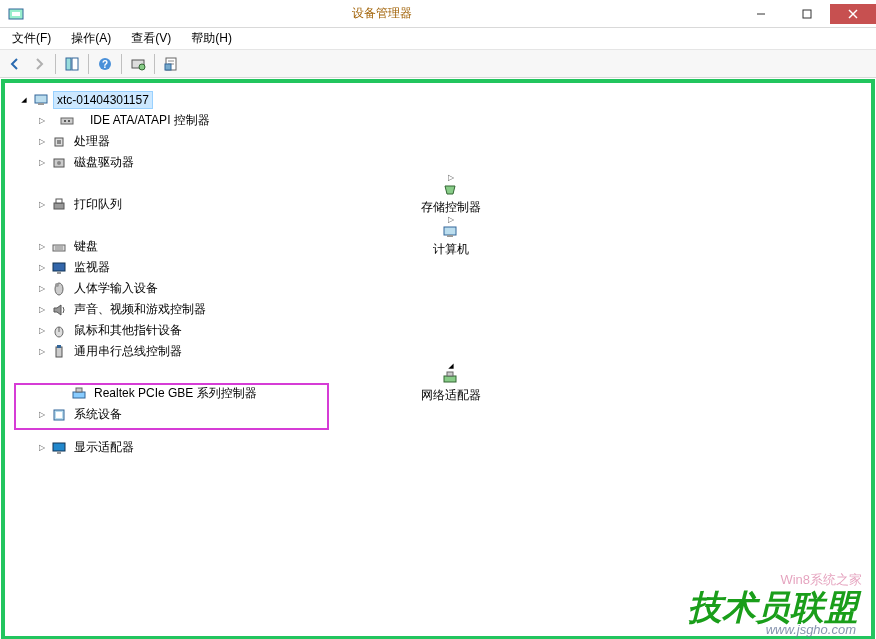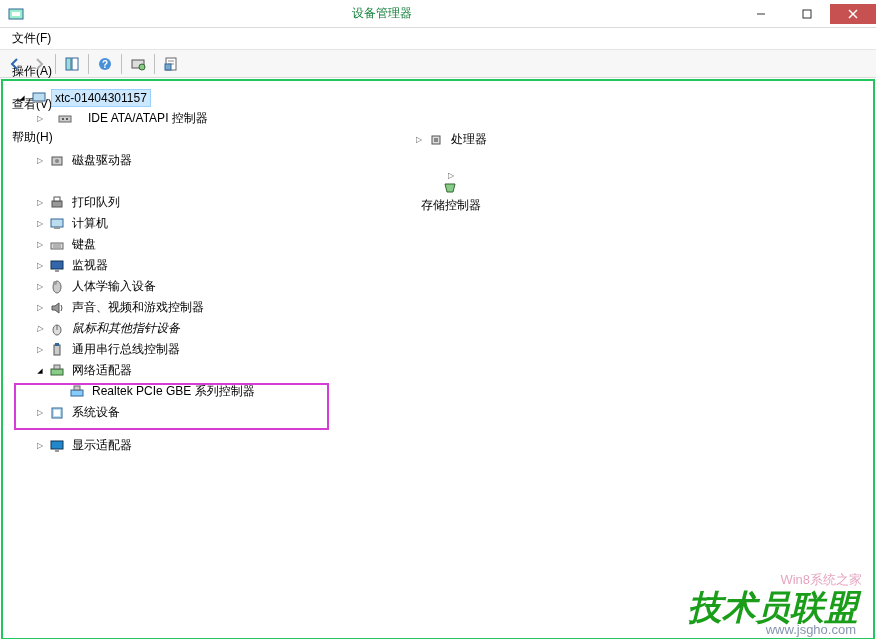--- a/index.html
+++ b/index.html
@@ -1,52 +1,52 @@
 <!DOCTYPE html>
 <html><head>
   <meta charset="utf-8">
   <style>
     * { margin: 0; padding: 0; box-sizing: border-box; font-family: "Microsoft YaHei", "Segoe UI", Tahoma, sans-serif; }
     body { width: 876px; height: 639px; background: #fff; position: relative; overflow: hidden; }
     
     
     .titlebar { height: 28px; background: #fff; display: flex; align-items: center; border-bottom: 1px solid #d9d9d9; }
     .titlebar-icon { width: 20px; height: 20px; margin-left: 6px; display: flex; align-items: center; justify-content: center; }
-    .titlebar-title { flex: 1; text-align: center; font-size: 12px; color: #15803d; }
+    .titlebar-title { flex: 1; text-align: center; font-size: 12px; color: #a16207; }
     .window-controls { display: flex; }
     .win-btn { width: 46px; height: 20px; display: flex; align-items: center; justify-content: center; font-size: 10px; color: #333; }
     .win-btn.close { background: #c75050; color: #fff; width: 46px; height: 20px; }
     .win-btn.close svg { stroke: #fff; }
     
     
-    .menubar { height: 22px; display: flex; align-items: flex-start; padding: 0 8px; gap: 12px; font-size: 12px; border-bottom: 1px solid #e5e5e5; flex-direction: column; }
+    .menubar { height: 22px; display: flex; align-items: center; padding: 0 8px; gap: 12px; font-size: 12px; border-bottom: 1px solid #e5e5e5; }
     .menu-item { cursor: default; padding: 2px 4px; }
     
     
     .toolbar { height: 28px; display: flex; align-items: center; padding: 0 4px; gap: 2px; border-bottom: 1px solid #d9d9d9; background: #f7f7f7; }
     .tool-btn { width: 22px; height: 22px; display: flex; align-items: center; justify-content: center; border: 1px solid transparent; }
     .tool-sep { width: 1px; height: 20px; background: #c0c0c0; margin: 0 3px; }
     
     
-    .content { padding: 6px 4px; overflow: auto; height: calc(100% - 78px); background: #fff; border: 2px solid #22c55e; margin: 1px; }
+    .content { padding: 6px 4px; overflow: auto; height: calc(100% - 78px); background: #fff; border: 4px solid #22c55e; margin: 1px; }
     .tree-root { font-size: 12px; }
     .tree-row { display: flex; align-items: center; height: 21px; padding-left: 8px; white-space: nowrap; }
     .expander { width: 14px; height: 14px; display: flex; align-items: center; justify-content: center; font-size: 9px; color: #666; cursor: pointer; }
     .expander.collapsed::before { content: "▷"; font-size: 8px; }
     .expander.expanded::before { content: "◢"; font-size: 7px; color: #000; }
     .expander.none { visibility: hidden; }
     .node-icon { width: 16px; height: 16px; margin: 0 4px 0 2px; display: flex; align-items: center; justify-content: center; }
     .node-label { padding: 1px 3px; }
     
     
     .highlight-box { position: absolute; border: 2px solid #d63cd6; pointer-events: none; }
     
     
     .watermark1 { position: absolute; right: 18px; bottom: 8px; font-size: 34px; font-weight: bold; font-style: italic; color: #1a9e1a; text-shadow: 1px 1px 0 #fff; font-family: "SimHei", sans-serif; }
-    .watermark2 { position: absolute; right: 20px; bottom: 2px; font-size: 13px; color: #697a9b; opacity: 0.8; }
+    .watermark2 { position: absolute; right: 20px; bottom: 2px; font-size: 13px; color: #697a9b; opacity: 0.8; font-style: italic; }
     .watermark3 { position: absolute; right: 14px; bottom: 50px; font-size: 13px; color: #be185d; opacity: 0.4; }
     
     
     svg { display: block; }
   </style>
 </head>
 <body>
 
 <div class="titlebar">
   <div class="titlebar-icon">
@@ -145,21 +145,21 @@
           <span class="expander collapsed"></span>
           <span class="node-icon">
             <svg width="16" height="16">
               <rect x="2" y="5" width="12" height="6" fill="#ccc" stroke="#666"></rect>
               <circle cx="6" cy="8" r="1" fill="#333"></circle>
               <circle cx="10" cy="8" r="1" fill="#333"></circle>
             </svg>
           </span>
           <span class="node-label">IDE ATA/ATAPI 控制器</span>
         </div>
-        <div class="tree-row" style="padding-left: 26px; justify-content: center;">
+        <div class="tree-row" style="padding-left: 26px;">
           <span class="expander collapsed"></span>
           <span class="node-icon">
             <svg width="16" height="16">
               <rect x="4" y="4" width="8" height="8" fill="#ddd" stroke="#555"></rect>
               <rect x="6" y="6" width="4" height="4" fill="#888"></rect>
             </svg>
           </span>
           <span class="node-label">处理器</span>
         </div>
         <div class="tree-row" style="padding-left: 26px;">
@@ -184,21 +184,21 @@
         <div class="tree-row" style="padding-left: 26px;">
           <span class="expander collapsed"></span>
           <span class="node-icon">
             <svg width="16" height="16">
               <rect x="3" y="6" width="10" height="6" fill="#999" stroke="#555"></rect>
               <rect x="5" y="2" width="6" height="4" fill="#fff" stroke="#555"></rect>
             </svg>
           </span>
           <span class="node-label">打印队列</span>
         </div>
-        <div class="tree-row" style="padding-left: 26px;">
+        <div class="tree-row" style="padding-left: 26px; flex-direction: column;">
           <span class="expander collapsed"></span>
           <span class="node-icon">
             <svg width="16" height="16">
               <rect x="2" y="3" width="12" height="8" fill="#bde" stroke="#369"></rect>
               <rect x="5" y="11" width="6" height="2" fill="#999"></rect>
             </svg>
           </span>
           <span class="node-label">计算机</span>
         </div>
         <div class="tree-row" style="padding-left: 26px;">
@@ -235,21 +235,21 @@
         <div class="tree-row" style="padding-left: 26px;">
           <span class="expander collapsed"></span>
           <span class="node-icon">
             <svg width="16" height="16">
               <path d="M3 6 L6 6 L10 3 L10 13 L6 10 L3 10 Z" fill="#999" stroke="#555"></path>
               <path d="M12 5 Q14 8 12 11" fill="none" stroke="#555"></path>
             </svg>
           </span>
           <span class="node-label">声音、视频和游戏控制器</span>
         </div>
-        <div class="tree-row" style="padding-left: 26px; font-style: italic;">
+        <div class="tree-row" style="padding-left: 26px;">
           <span class="expander collapsed"></span>
           <span class="node-icon">
             <svg width="16" height="16">
               <ellipse cx="8" cy="9" rx="4" ry="5" fill="#ddd" stroke="#666"></ellipse>
               <line x1="8" y1="4" x2="8" y2="9" stroke="#666"></line>
             </svg>
           </span>
           <span class="node-label">鼠标和其他指针设备</span>
         </div>
         <div class="tree-row" style="padding-left: 26px;">
@@ -257,21 +257,21 @@
           <span class="node-icon">
             <svg width="16" height="16">
               <rect x="5" y="3" width="6" height="10" fill="#ccc" stroke="#555"></rect>
               <rect x="6" y="1" width="4" height="3" fill="#369"></rect>
             </svg>
           </span>
           <span class="node-label">通用串行总线控制器</span>
         </div>
       </div>
 
-    <div class="tree-row" style="padding-left:26px;">
+    <div class="tree-row" style="padding-left:26px;flex-direction:column;">
       <span class="expander expanded"></span>
       <span class="node-icon">
         <svg width="16" height="16">
             <rect x="2" y="6" width="12" height="6" fill="#8c8" stroke="#363"></rect>
             <rect x="5" y="2" width="6" height="4" fill="#ccc" stroke="#666"></rect>
           </svg>
       </span>
       <span class="node-label">网络适配器</span>
     </div>
     <div class="tree-row" style="padding-left:46px;">

